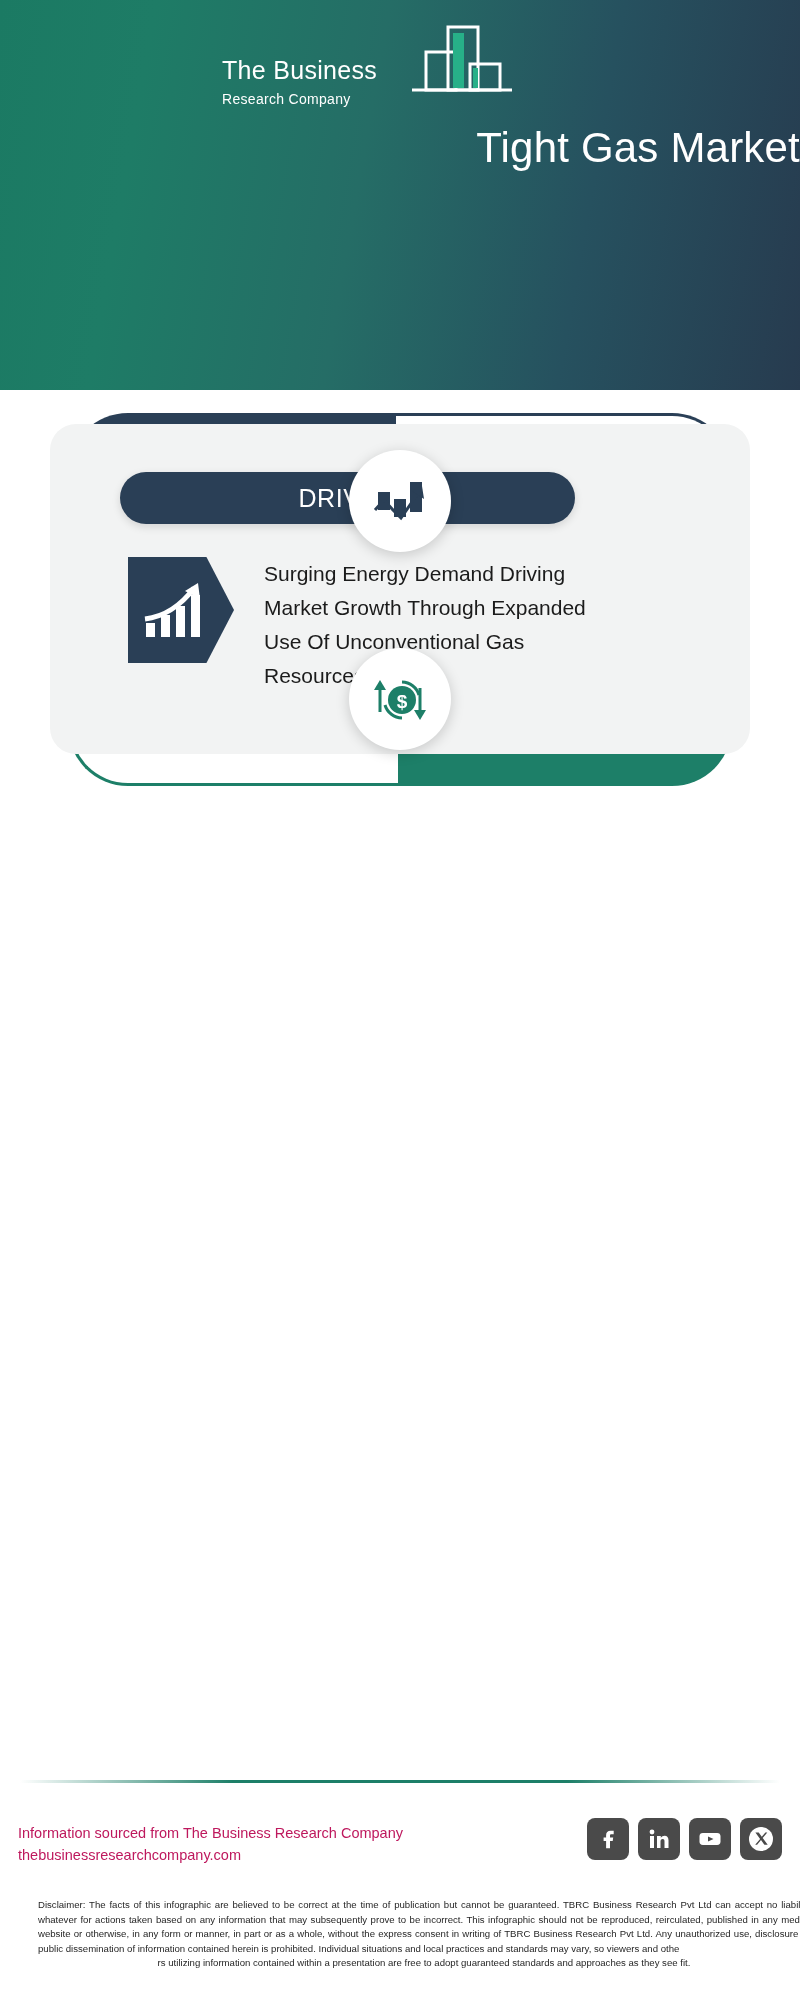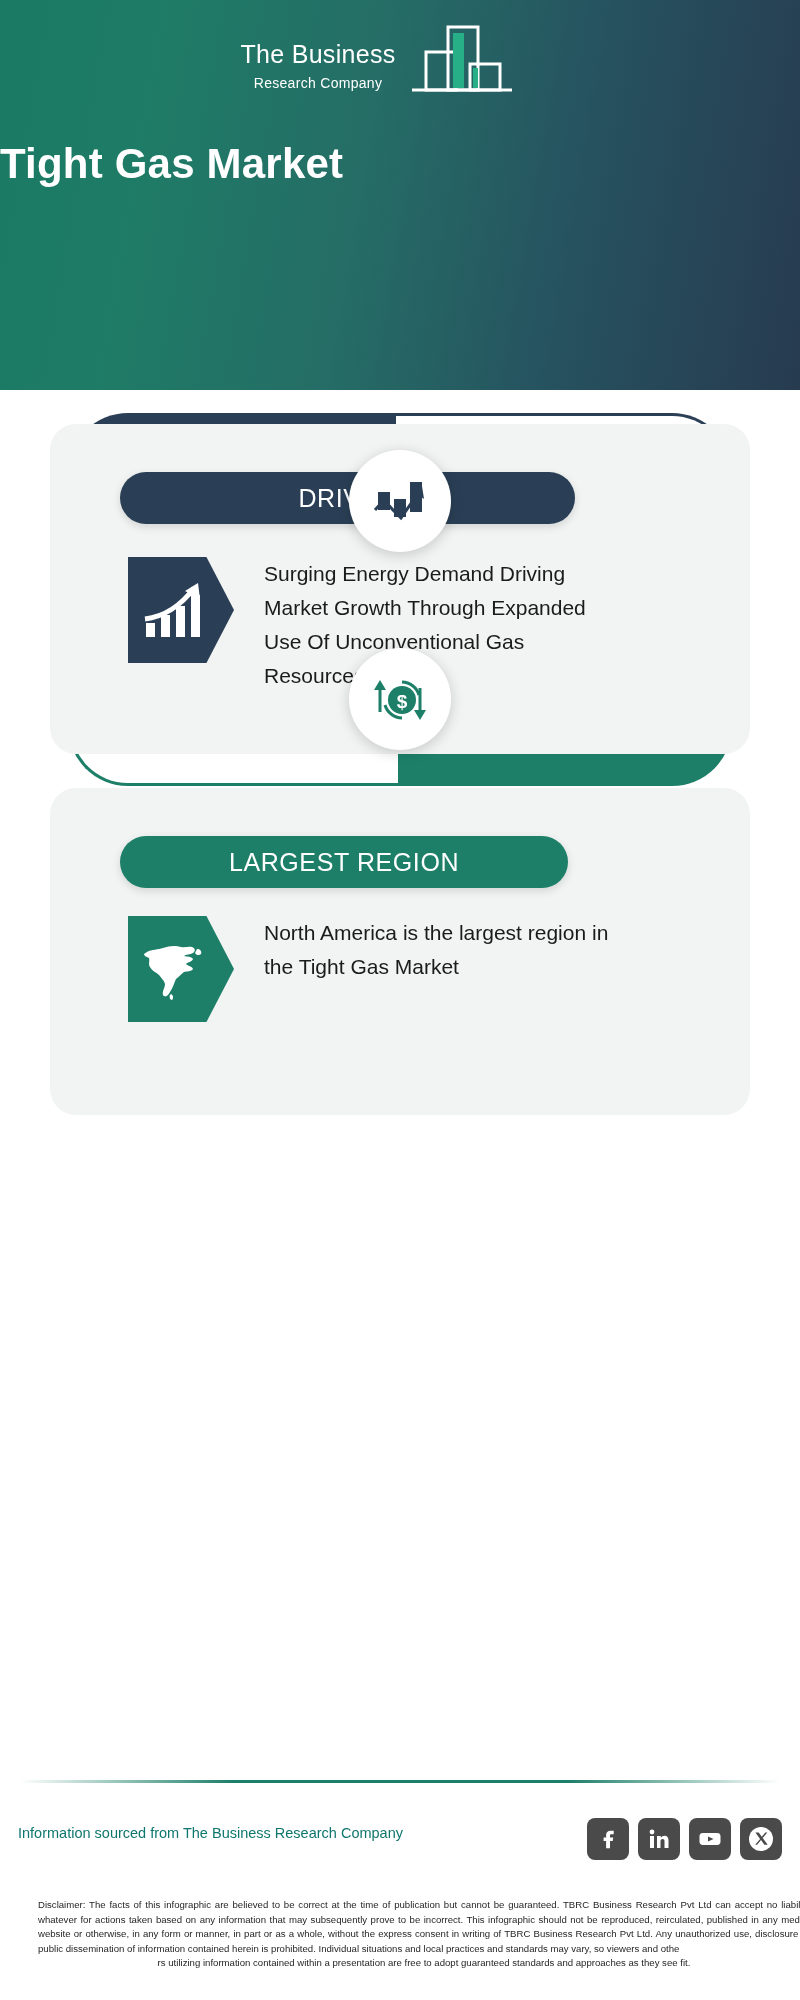--- a/index.html
+++ b/index.html
@@ -15,30 +15,30 @@
   .header{
     position:relative;
     width:800px;height:390px;
     background:linear-gradient(100deg,#1b7a63 0%,#1e7c66 18%,#256d66 45%,#26515f 72%,#273b4f 100%);
     overflow:hidden;
   }
   .logo{
     position:absolute;left:222px;top:22px;width:290px;height:72px;
   }
   .logo-text{
-    position:absolute;left:0;top:20px;width:192px;text-align:center;
+    position:absolute;left:0;top:36px;width:192px;text-align:left;
     color:#ffffff;line-height:1;
   }
   .logo-line1{font-size:25px;letter-spacing:.3px;display:block;}
   .logo-line2{font-size:14px;letter-spacing:.3px;display:block;margin-top:9px;}
   .logo-bars{position:absolute;left:188px;top:0px;width:102px;height:72px;}
 
   .title{
-    position:absolute;left:0;top:140px;width:800px;text-align:left;
-    color:#ffffff;font-size:42px;font-weight:700;letter-spacing:.2px;
+    position:absolute;left:0;top:124px;width:800px;text-align:right;
+    color:#ffffff;font-size:42px;font-weight:400;letter-spacing:.2px;
   }
 
   
   .stats{position:absolute;left:0;top:390px;width:800px;}
 
   .card{position:relative;width:700px;margin:23px auto 0;height:175px;}
 
   
   .c1-left{
     position:absolute;left:18px;top:0;width:328px;height:175px;
@@ -118,21 +118,21 @@
   }
   .row.region-row{top:128px;}
 
   
   .divider{
     position:absolute;left:20px;top:1780px;width:760px;height:3px;
     background:linear-gradient(90deg,rgba(29,127,104,0) 0%,#1d7f68 28%,#1d7f68 72%,rgba(29,127,104,0) 100%);
   }
   .src{
     position:absolute;left:18px;top:1822px;
-    font-size:14.5px;line-height:1.55;color:#0f766e;
+    font-size:14.5px;line-height:1.55;color:#be185d;
   }
   .socials{position:absolute;right:18px;top:1818px;display:flex;gap:9px;}
   .sicon{
     width:42px;height:42px;background:#4a4a4a;border-radius:8px;
     display:flex;align-items:center;justify-content:center;
   }
   .disclaimer{
     position:absolute;left:14px;top:1898px;width:772px;
     font-size:9.6px;line-height:1.52;color:#262626;text-align:justify;margin-left:24px;
   }
@@ -223,42 +223,26 @@
           <rect x="34" y="27" width="9" height="31" fill="#ffffff"></rect>
           <rect x="49" y="16" width="9" height="42" fill="#ffffff"></rect>
           <path d="M3,40 C20,38 38,28 52,9" fill="none" stroke="#ffffff" stroke-width="5"></path>
           <polygon points="56,4 58,20 43,12" fill="#ffffff"></polygon>
         </svg>
       </div>
       <div class="body-txt">Surging Energy Demand Driving Market Growth Through Expanded Use Of Unconventional Gas Resources</div>
     </div>
   </div>
 
-  <div class="panel region">
-    <div class="pill green">LARGEST REGION</div>
-    <div class="row region-row">
-      <div class="pent green">
-        <svg width="70" height="66" viewBox="0 0 70 66" style="margin-left:-10px;">
-          <path fill="#ffffff" d="M6,16 C11,13 17,14 22,12 C28,10 34,9 40,11 C44,12 47,10 51,11
-            C54,12 55,15 52,17 C49,19 45,18 43,20 C46,21 50,20 52,23 C51,26 47,26 45,28
-            C47,30 51,30 52,33 C50,36 46,35 43,36 C40,38 38,41 35,43 C33,47 32,52 29,56
-            C27,60 24,62 22,59 C21,55 24,52 24,48 C23,44 20,42 18,39 C15,36 11,35 9,31
-            C7,28 9,25 8,22 C6,21 3,20 3,18 Z"></path>
-          <path fill="#ffffff" d="M56,13 C59,13 61,15 60,18 C58,20 55,19 54,17 Z"></path>
-          <path fill="#ffffff" d="M30,58 C32,59 33,62 31,64 C29,64 28,61 29,59 Z"></path>
-        </svg>
-      </div>
-      <div class="body-txt">North America is the largest region in the Tight Gas Market</div>
-    </div>
-  </div>
 
   <div class="divider"></div>
 
   <div class="src">
     <div>Information sourced from The Business Research Company</div>
+    <div>thebusinessresearchcompany.com</div>
   </div>
 
   <div class="socials">
     <div class="sicon">
       <svg width="26" height="26" viewBox="0 0 26 26">
         <path fill="#ffffff" d="M16.5,8.2 h2.2 V4.8 h-3 c-3.1,0 -4.6,1.8 -4.6,4.4 V11.6 H8.6 V15 h2.5 v7.2 h3.9 V15 h2.7 l0.5,-3.4 h-3.2 V9.6 c0,-0.9 0.4,-1.4 1.5,-1.4 Z"></path>
       </svg>
     </div>
     <div class="sicon">
       <svg width="26" height="26" viewBox="0 0 26 26">

